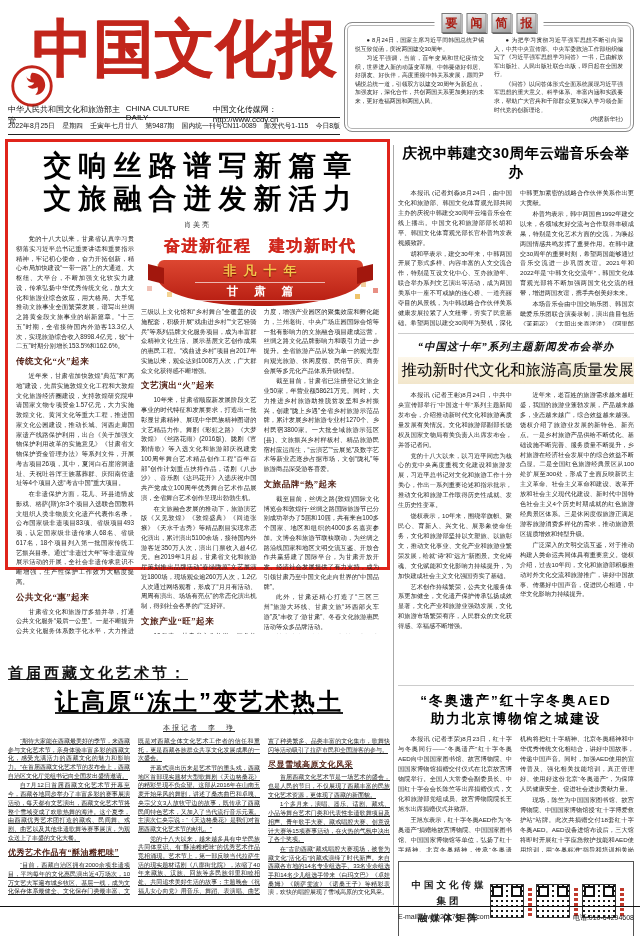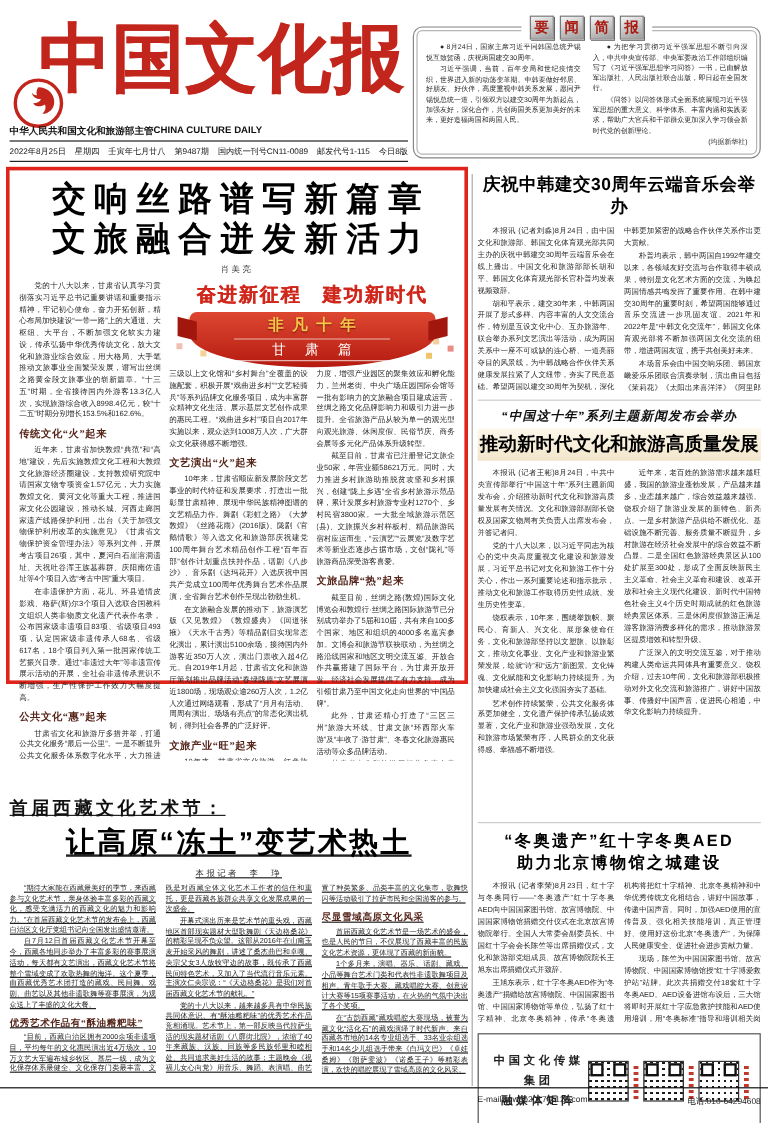--- a/index.html
+++ b/index.html
@@ -3,22 +3,22 @@
 <meta charset="utf-8">
 <style>
   html,body{margin:0;padding:0;background:#e8e8e8;}
   #page{position:relative;width:640px;height:936px;margin:0 auto;background:#fff;overflow:hidden;
         font-family:"Liberation Sans","DejaVu Sans",sans-serif;color:#222;}
   
   .m-title{position:absolute;left:32px;top:4px;width:310px;font-size:60px;font-weight:900;
            color:#c2251b;letter-spacing:1px;line-height:1.5;transform:scaleY(1.04);
            font-family:"Liberation Serif","DejaVu Serif",serif;text-shadow:1px 0 #c2251b;}
   .emblem{position:absolute;left:10px;top:64px;width:44px;height:44px;}
-  .info-line{position:absolute;left:8px;top:104px;width:332px;display:flex;
-             font-size:8px;font-weight:bold;color:#111;}
+  .info-line{position:absolute;left:8px;top:104px;width:332px;display:flex;justify-content:space-between;
+             font-size:8px;font-weight:normal;color:#111;}
   .date-line{position:absolute;left:8px;top:117px;width:332px;border-top:1px solid #222;border-bottom:1px solid #222;
              padding:3px 0;display:flex;justify-content:space-between;font-size:6.8px;color:#111;}
   
   .brief-box{position:absolute;left:344px;top:22px;width:290px;height:110px;border:1px solid #888;
              border-radius:8px;box-shadow:inset 0 0 0 2px #fff,inset 0 0 0 3px #b5b5b5;box-sizing:border-box;}
   .brief-title{position:absolute;top:-10px;left:50%;transform:translateX(-50%);display:flex;gap:5px;
                background:#fff;padding:0 7px;}
   .brief-title b{display:block;width:18px;height:18px;background:linear-gradient(160deg,#f4f4f4,#9c9c9c);
                  border:1px solid #777;box-shadow:1px 1px 0 #666;color:#a91c13;font-weight:900;
                  font-size:12px;line-height:18px;text-align:center;}
@@ -48,21 +48,21 @@
                  margin-top:2px;text-shadow:.4px 0 #d0271c;}
   .ribbon{width:205px;margin:3px auto 0;background:linear-gradient(#dd4731,#b51b10);
           border-radius:6px 6px 50% 50%/6px 6px 60% 60%;padding:2px 0 5px;position:relative;z-index:0;}
   .ribbon::before{content:"";position:absolute;left:-10px;top:6px;width:16px;height:16px;background:#a2170d;
                   transform:skewY(14deg);z-index:-1;}
   .ribbon::after{content:"";position:absolute;right:-10px;top:6px;width:16px;height:16px;background:#a2170d;
                  transform:skewY(-14deg);z-index:-1;}
   .fanfan{color:#f5c84c;font-weight:900;font-size:13px;letter-spacing:7px;text-indent:7px;
           text-align:center;text-shadow:0 1px 1px #7a0d06;}
   .chapter{width:130px;margin:2px auto 0;border-top:1px solid rgba(255,255,255,.65);
-           border-bottom:1px solid rgba(255,255,255,.65);color:#fff;font-size:11.5px;font-weight:normal;
+           border-bottom:1px solid rgba(255,255,255,.65);color:#fff;font-size:11.5px;font-weight:bold;
            letter-spacing:16px;text-indent:16px;text-align:center;padding:1px 0;}
   .confetti{position:absolute;left:0;top:0;width:5px;height:5px;background:transparent;
      box-shadow:10px 42px #f5b8ad,26px 58px #f3d393,16px 30px #f7d9b0,34px 48px #e89a8d,
                 200px 44px #f5b8ad,214px 60px #efc46a,226px 36px #f0a098,232px 54px #e88f84,
                 6px 52px #f0c0b5,220px 48px #f3cf9e;}
   
   .tibet{position:absolute;left:8px;top:664px;width:382px;text-decoration:underline;}
   .tibet-kicker{font-family:"Liberation Serif","DejaVu Serif",serif;font-weight:bold;font-size:15px;
                 letter-spacing:3px;color:#111;}
   .tibet-headline{text-align:center;font-size:24px;font-weight:900;letter-spacing:2px;margin-top:3px;color:#000;}
@@ -73,21 +73,21 @@
   .tibet .subhead{font-size:8px;}
   
   .rightcol{position:absolute;left:398px;top:142px;width:236px;}
   .sep{border-top:1px solid #ccc;margin:7px 0 6px;}
   .k-headline{font-size:14.5px;font-weight:700;text-align:center;letter-spacing:.5px;color:#000;margin-top:2px;}
   .two-cols{display:flex;gap:8px;margin-top:6px;overflow:hidden;}
   .two-cols>div{flex:1;overflow:hidden;min-width:0;}
   .k-cols{height:138px;}
   .d-kicker{font-family:"Liberation Serif","DejaVu Serif",serif;font-style:italic;font-weight:bold;
             font-size:10.5px;text-align:center;letter-spacing:1px;color:#111;}
-  .d-headline{font-size:15.5px;font-weight:700;text-align:center;margin-top:3px;padding:3px 0;color:#000;
+  .d-headline{font-size:15.5px;font-weight:400;text-align:right;margin-top:3px;padding:3px 0;color:#000;
               background:linear-gradient(#fdf7ea,#f2e6cb);}
   .d-cols{height:288px;}
   .a-headline{font-size:13.5px;font-weight:900;text-align:center;letter-spacing:2px;line-height:1.35;color:#000;}
   .a-cols{height:118px;}
   .rightcol .par{font-size:6.2px;line-height:1.6;}
   
   .media-box{border:1px solid #555;height:46px;margin-top:9px;display:flex;align-items:center;
              gap:0;padding:16px 9px;box-sizing:content-box;}
   .media-title{font-size:9.5px;font-weight:900;letter-spacing:3px;line-height:1.7;color:#222;text-align:center;flex:1;}
   .qr-group{display:flex;gap:4px;align-items:center;}
@@ -113,20 +113,21 @@
   <div class="m-title">中国文化报</div>
   <div class="emblem">
     <svg viewBox="0 0 40 40" width="44" height="44">
       <circle cx="20" cy="20" r="17.5" fill="none" stroke="#c2251b" stroke-width="2.6"></circle>
       <path d="M20 8c7 0 12 5 12 11 0 5-4 9-9 9 2-2 3-4 2-7-3 2-7 2-9-1 3 0 5-1 6-3-4 0-7-2-7-6 0 2 2 3 4 3-1-2 0-5 1-6z" fill="#c2251b"></path>
     </svg>
   </div>
   <div class="info-line">
     <span>中华人民共和国文化和旅游部主管</span>
     <span>CHINA CULTURE DAILY</span>
+    <span>中国文化传媒网：http://www.ccdy.cn</span>
   </div>
   <div class="date-line">
     <span>2022年8月25日</span>
     <span>星期四</span>
     <span>壬寅年七月廿八</span>
     <span>第9487期</span>
     <span>国内统一刊号CN11-0089</span>
     <span>邮发代号1-115</span>
     <span>今日8版</span>
   </div>

